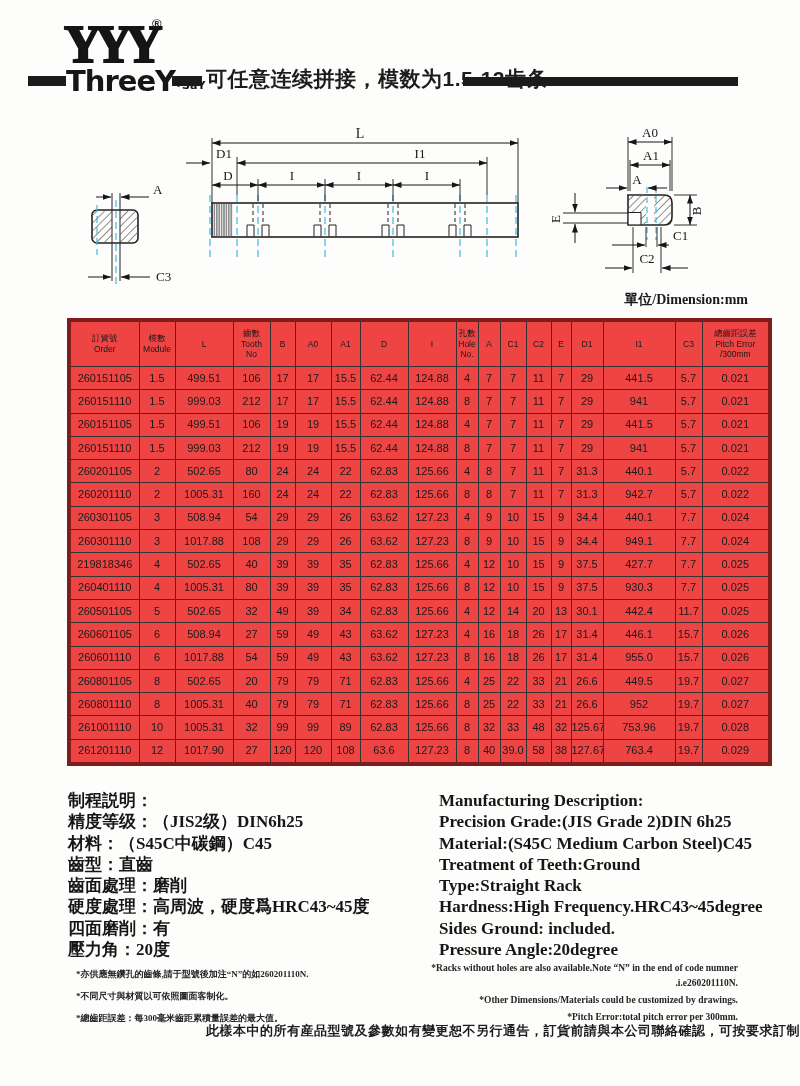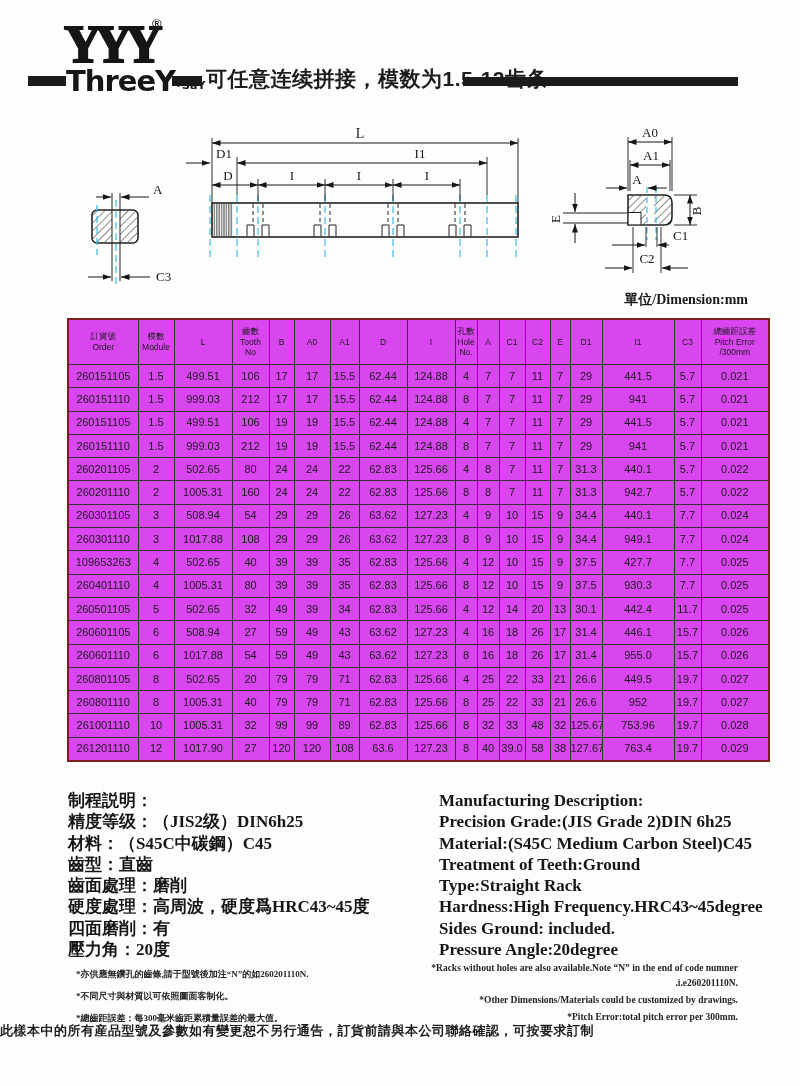--- a/index.html
+++ b/index.html
@@ -14,38 +14,38 @@
     font-size:29px;letter-spacing:-1px;color:#161616;font-family:"DejaVu Sans",sans-serif;}
   .brand-suffix{font-size:11px;font-weight:bold;letter-spacing:0;vertical-align:2px;}
   .reg-mark{position:absolute;left:152px;top:16px;font-size:13px;font-weight:bold;color:#222;}
   .page-title{position:absolute;left:206px;top:65px;font-size:21px;font-weight:bold;
     color:#1d1d1d;letter-spacing:0.5px;white-space:nowrap;}
   
   .unit-label{position:absolute;right:52px;top:291px;font-family:"Liberation Serif",serif;
     font-size:14px;font-weight:600;margin-left:20px;}
   
   .spec-table{position:absolute;left:67px;top:318px;width:683px;border-collapse:collapse;
-    table-layout:fixed;border:2px solid #7f1d1d;background:#d946ef;}
+    table-layout:fixed;border:4px solid #7f1d1d;background:#ef4444;}
   .spec-table th{border:1px solid #333;font-weight:400;font-size:8.5px;line-height:1.25;
     white-space:pre-line;height:44px;vertical-align:middle;text-align:center;padding:0;}
   .spec-table td{border:1px solid #333;font-size:11px;text-align:center;padding:0;
     height:22.3px;line-height:1;overflow:hidden;}
   
   .specs{position:absolute;font-family:"Liberation Serif","DejaVu Serif",serif;
     font-weight:bold;font-size:17px;line-height:21.3px;color:#161616;}
   .specs-zh{left:68px;top:790px;width:330px;}
   .specs-en{left:408px;top:790px;width:360px;margin-left:31px;}
   
   .notes{position:absolute;font-family:"Liberation Serif","DejaVu Serif",serif;
     font-weight:bold;color:#242424;}
   .notes-zh{left:76px;top:963px;width:330px;font-size:9px;line-height:22px;}
   .notes-en{left:408px;top:961px;width:330px;font-size:9.5px;line-height:15px;text-align:right;}
   .notes-en div{margin-bottom:2px;}
   
-  .footer-statement{position:absolute;left:0;top:1022px;width:800px;text-align:left;
+  .footer-statement{position:absolute;left:0;top:1022px;width:800px;text-align:right;
     font-family:"Liberation Serif","DejaVu Serif",serif;font-weight:bold;font-size:13px;
     color:#1c1c1c;letter-spacing:0.5px;}
   svg text{font-family:"Liberation Serif",serif;fill:#161616;}
 </style>
 </head>
 <body>
 
 <svg class="abs" style="left:62px;top:12px;" width="150" height="60" viewBox="0 0 150 60">
   <text x="2" y="50" font-family="'DejaVu Sans',sans-serif" font-size="52" font-weight="bold" fill="#ffffff" stroke="#141414" stroke-width="2" letter-spacing="-7">YYY</text>
 </svg>
@@ -410,21 +410,21 @@
         <td>9</td>
         <td>10</td>
         <td>15</td>
         <td>9</td>
         <td>34.4</td>
         <td>949.1</td>
         <td>7.7</td>
         <td>0.024</td>
       </tr>
       <tr>
-        <td>109653263</td>
+        <td>219818346</td>
         <td>4</td>
         <td>502.65</td>
         <td>40</td>
         <td>39</td>
         <td>39</td>
         <td>35</td>
         <td>62.83</td>
         <td>125.66</td>
         <td>4</td>
         <td>12</td>

